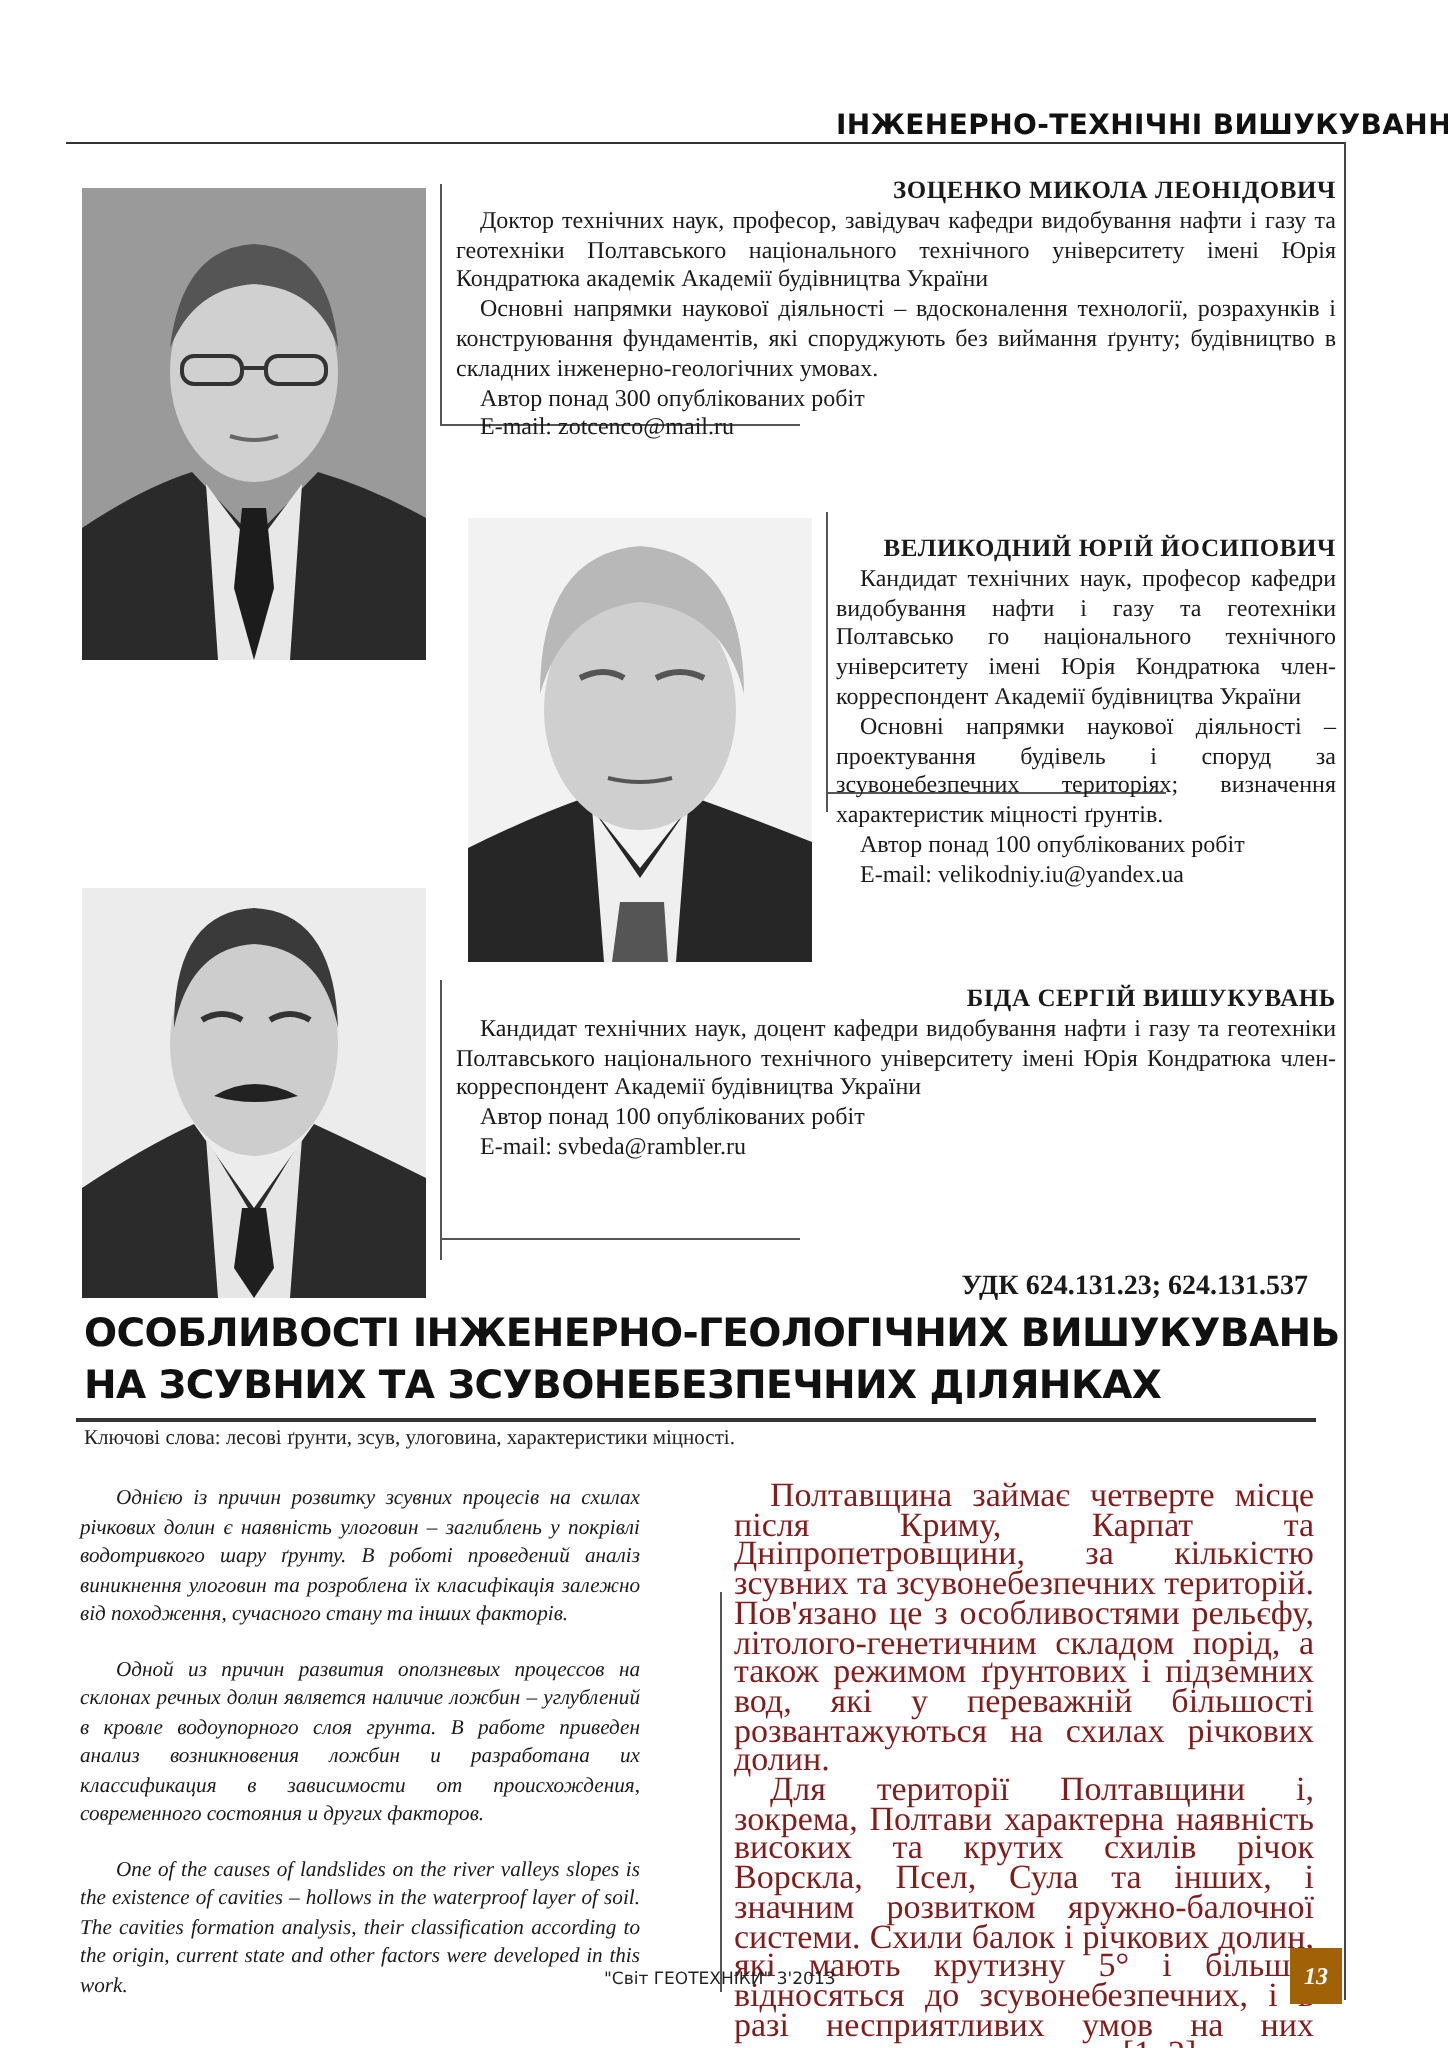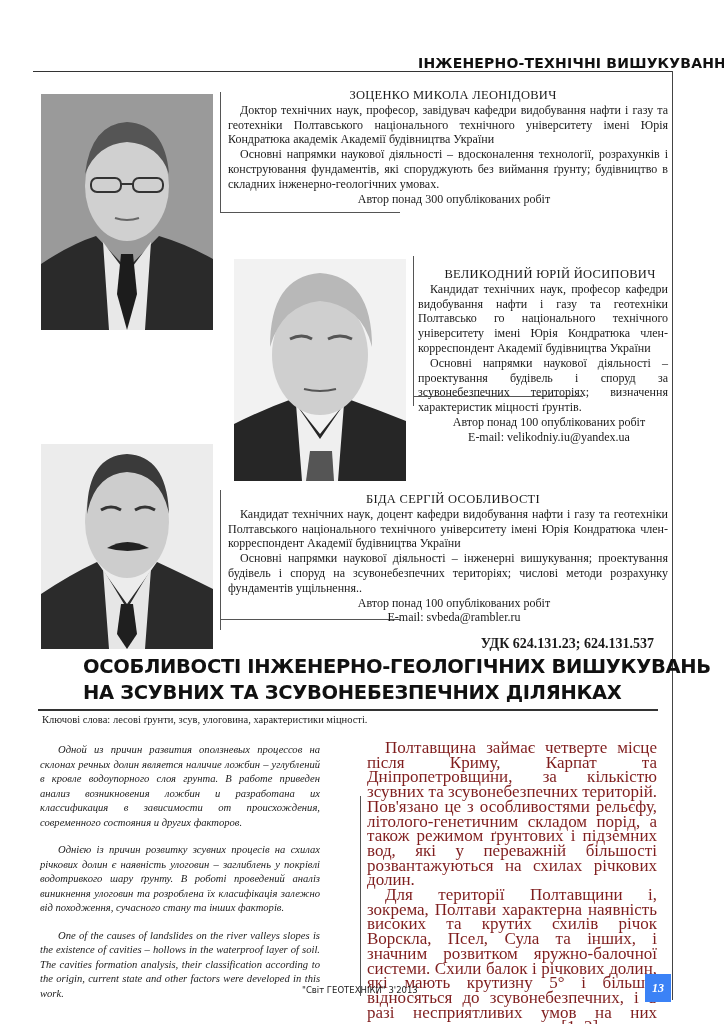--- a/index.html
+++ b/index.html
@@ -10,46 +10,46 @@
     .section-title { left: 418px; top: 55px; font-family: "DejaVu Sans", sans-serif; font-weight: bold; font-size: 14px; letter-spacing: 0.2px; color: #111; white-space: nowrap; }
     .header-rule { left: 33px; top: 71px; width: 640px; height: 1px; background: #333; }
     .right-rule { left: 672px; top: 71px; width: 1px; height: 929px; background: #444; }
 
     
     .photo { background: #888; overflow: hidden; }
     .photo svg { display: block; }
 
     
     .bio { font-size: 12px; line-height: 14.8px; color: #1a1a1a; text-align: justify; }
-    .bio .name { font-weight: normal; font-size: 12.5px; letter-spacing: 0.3px; text-align: center; }
+    .bio .name { font-weight: bold; font-size: 12.5px; letter-spacing: 0.3px; text-align: right; }
     .bio p { margin: 0; text-indent: 12px; }
-    .bio .plain { margin: 0; padding-left: 12px; text-align: center; }
+    .bio .plain { margin: 0; padding-left: 12px; text-align: left; }
 
     .vline { width: 1px; background: #555; }
     .hline { height: 1px; background: #555; }
 
     
     .udk { right: 70px; top: 636px; font-size: 14px; font-weight: bold; font-family: "Liberation Serif", serif; }
-    .article-title { left: 42px; top: 654px; font-family: "DejaVu Sans", sans-serif; font-weight: bold; font-size: 19.5px; line-height: 26px; letter-spacing: -0.3px; color: #111; margin-left: 41px; }
+    .article-title { left: 42px; top: 654px; font-family: "DejaVu Sans", sans-serif; font-weight: bold; font-size: 19.5px; line-height: 26px; letter-spacing: -0.3px; color: #111; }
     .title-rule { left: 38px; top: 709px; width: 620px; height: 1.5px; background: #333; }
     .keywords { left: 42px; top: 714px; font-size: 10.5px; color: #222; }
 
     
     .abstracts { left: 40px; top: 743px; width: 280px; font-style: italic; font-size: 10.6px; line-height: 14.5px; text-align: justify; color: #1a1a1a; }
     .abstracts p { margin: 0 0 13px 0; text-indent: 18px; }
 
     
     .body-text { left: 367px; top: 741px; width: 290px; font-size: 17px; line-height: 14.7px; text-align: justify; color: #7f1d1d; }
     .body-text p { margin: 0; text-indent: 18px; }
 
     .mid-rule { left: 360px; top: 796px; width: 1px; height: 200px; background: #555; }
 
     
     .footer-journal { left: 302px; top: 985px; font-family: "DejaVu Sans", sans-serif; font-size: 8.5px; color: #222; }
-    .page-badge { left: 645px; top: 974px; width: 26px; height: 28px; background: #3b82f6; color: #fff; font-style: italic; font-weight: bold; font-size: 12px; text-align: center; line-height: 28px; font-family: "Liberation Serif", serif; }
+    .page-badge { left: 645px; top: 974px; width: 26px; height: 28px; background: #a16207; color: #fff; font-style: italic; font-weight: bold; font-size: 12px; text-align: center; line-height: 28px; font-family: "Liberation Serif", serif; }
   </style>
 </head>
 <body>
 
 <div class="abs section-title">ІНЖЕНЕРНО-ТЕХНІЧНІ  ВИШУКУВАННЯ</div>
 <div class="abs header-rule"></div>
 <div class="abs right-rule"></div>
 
 <div class="abs photo" style="left:41px; top:94px; width:172px; height:236px;">
   <svg width="172" height="236" viewBox="0 0 172 236">
@@ -65,20 +65,21 @@
     <path d="M74 124 Q86 128 98 124" stroke="#666" stroke-width="2" fill="none"></path>
   </svg>
 </div>
 <div class="abs vline" style="left:220px; top:92px; height:120px;"></div>
 <div class="abs hline" style="left:220px; top:212px; width:180px;"></div>
 <div class="abs bio" style="left:228px; top:88px; width:440px;">
   <div class="name" style="padding-left:10px;">ЗОЦЕНКО МИКОЛА ЛЕОНІДОВИЧ</div>
   <p>Доктор технічних наук, професор, завідувач кафедри видобування нафти і газу та геотехніки Полтавського національного технічного університету імені Юрія Кондратюка академік Академії будівництва України</p>
   <p>Основні напрямки наукової діяльності – вдосконалення технології, розрахунків і конструювання фундаментів, які споруджують без виймання ґрунту; будівництво в складних інженерно-геологічних умовах.</p>
   <div class="plain">Автор понад 300 опублікованих робіт</div>
+  <div class="plain">E-mail: zotcenco@mail.ru</div>
 </div>
 
 <div class="abs photo" style="left:234px; top:259px; width:172px; height:222px;">
   <svg width="172" height="222" viewBox="0 0 172 222">
     <rect width="172" height="222" fill="#f2f2f2"></rect>
     <path d="M0 222 L0 165 Q30 150 58 140 L86 175 L114 140 Q142 150 172 162 L172 222 Z" fill="#262626"></path>
     <path d="M62 145 L86 180 L110 145 L104 222 L68 222 Z" fill="#efefef"></path>
     <path d="M76 192 L98 192 L100 222 L72 222 Z" fill="#555"></path>
     <ellipse cx="86" cy="96" rx="48" ry="60" fill="#cfcfcf"></ellipse>
     <path d="M36 88 Q36 18 86 14 Q138 18 138 88 Q128 46 86 42 Q48 46 36 88 Z" fill="#b8b8b8"></path>
@@ -106,38 +107,37 @@
     <ellipse cx="86" cy="78" rx="42" ry="56" fill="#cdcdcd"></ellipse>
     <path d="M46 70 Q46 12 86 10 Q126 12 128 70 Q120 30 86 28 Q54 30 46 70 Z" fill="#3a3a3a"></path>
     <path d="M60 66 Q70 60 80 66" stroke="#333" stroke-width="3" fill="none"></path>
     <path d="M94 66 Q104 60 114 66" stroke="#333" stroke-width="3" fill="none"></path>
     <path d="M66 104 Q86 92 108 104 Q86 110 66 104 Z" fill="#222"></path>
   </svg>
 </div>
 <div class="abs vline" style="left:220px; top:490px; height:140px;"></div>
 <div class="abs hline" style="left:220px; top:619px; width:180px;"></div>
 <div class="abs bio" style="left:228px; top:492px; width:440px;">
-  <div class="name" style="padding-left:10px;">БІДА СЕРГІЙ ОСОБЛИВОСТІ</div>
+  <div class="name" style="padding-left:10px;">БІДА СЕРГІЙ ВИШУКУВАНЬ</div>
   <p>Кандидат технічних наук, доцент кафедри видобування нафти і газу та геотехніки Полтавського національного технічного університету імені Юрія Кондратюка член-корреспондент Академії будівництва України</p>
-  <p>Основні напрямки наукової діяльності – інженерні вишукування; проектування будівель і споруд на зсувонебезпечних територіях; числові методи розрахунку фундаментів ущільнення..</p>
   <div class="plain">Автор понад 100 опублікованих робіт</div>
   <div class="plain">E-mail: svbeda@rambler.ru</div>
 </div>
 
 <div class="abs udk">УДК 624.131.23; 624.131.537</div>
 <div class="abs article-title">
   <div>ОСОБЛИВОСТІ ІНЖЕНЕРНО-ГЕОЛОГІЧНИХ ВИШУКУВАНЬ</div>
   <div>НА ЗСУВНИХ ТА ЗСУВОНЕБЕЗПЕЧНИХ ДІЛЯНКАХ</div>
 </div>
 <div class="abs title-rule"></div>
 <div class="abs keywords">Ключові слова:  лесові ґрунти, зсув, улоговина, характеристики міцності.</div>
 
 <div class="abs abstracts">
+  <p>Однією із причин розвитку зсувних процесів на схилах річкових долин є наявність улоговин – заглиблень у покрівлі водотривкого шару ґрунту. В роботі проведений аналіз виникнення улоговин та розроблена їх класифікація залежно від походження, сучасного стану та інших факторів.</p>
   <p>Одной из причин развития оползневых процессов на склонах речных долин является наличие ложбин – углублений в кровле водоупорного слоя грунта. В работе приведен анализ возникновения ложбин и разработана их классификация в зависимости от происхождения, современного состояния и других факторов.</p>
-  <p>Однією із причин розвитку зсувних процесів на схилах річкових долин є наявність улоговин – заглиблень у покрівлі водотривкого шару ґрунту. В роботі проведений аналіз виникнення улоговин та розроблена їх класифікація залежно від походження, сучасного стану та інших факторів.</p>
   <p>One of the causes of landslides on the river valleys slopes is the existence of cavities – hollows in the waterproof layer of soil. The cavities formation analysis, their classification according to the origin, current state and other factors were developed in this work.</p>
 </div>
 
 <div class="abs mid-rule"></div>
 
 <div class="abs body-text">
   <p>Полтавщина займає четверте місце після Криму, Карпат та Дніпропетровщини, за кількістю зсувних та зсувонебезпечних територій. Пов'язано це з особливостями рельєфу, літолого-генетичним складом порід, а також режимом ґрунтових і підземних вод, які у переважній більшості розвантажуються на схилах річкових долин.</p>
   <p>Для території Полтавщини і, зокрема, Полтави характерна наявність високих та крутих схилів річок Ворскла, Псел, Сула та інших, і значним розвитком яружно-балочної системи. Схили балок і річкових долин, які мають крутизну 5° і більше, відносяться до зсувонебезпечних, і в разі несприятливих умов на них можуть розвиватися зсуви [1, 2].</p>
   <p>Зсувні та зсувонебезпечні схили сформовані в межах відносно піднятих у сучасному рельєфі Полтавської рівнини структурно-тектонічних блоків з позначкою лесового плато 140 – 160 м. Формування зсувів на правих схилах річок та</p>
 </div>

